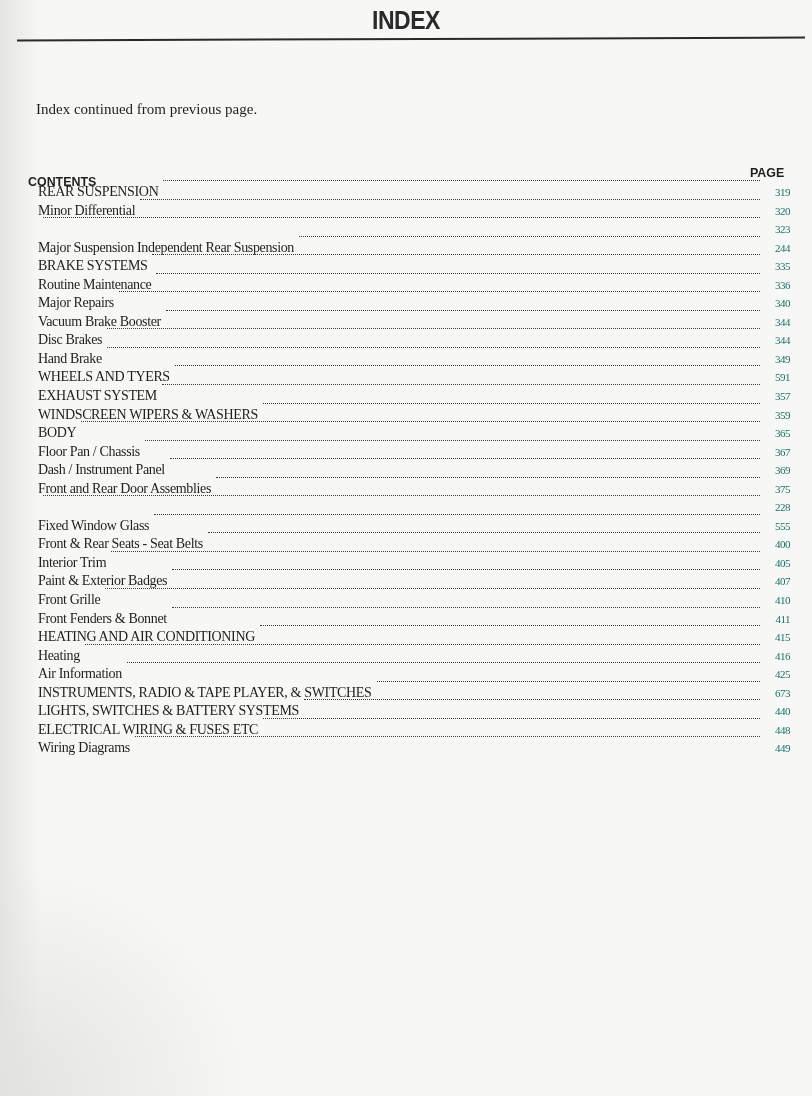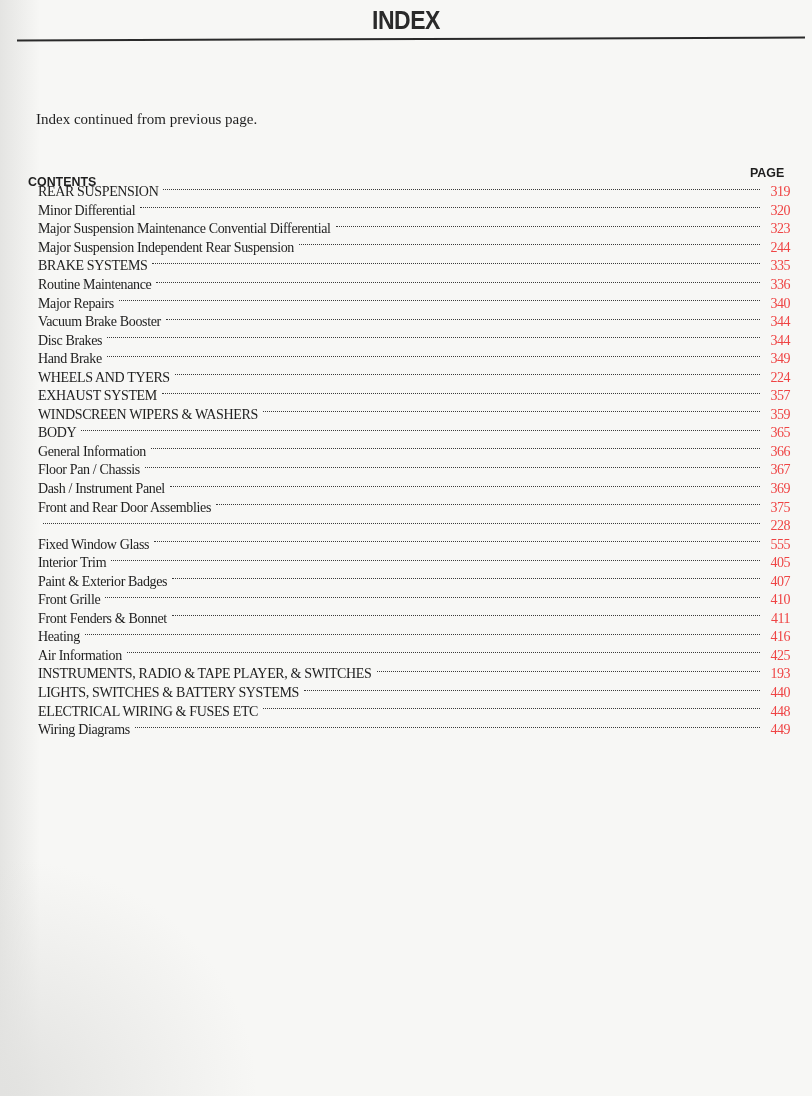--- a/index.html
+++ b/index.html
@@ -47,21 +47,21 @@
       position: absolute;
       top: 38px;
       left: 17px;
       width: 788px;
       height: 2px;
       background: #2a2a2a;
       transform: rotate(-0.2deg);
     }
     .intro {
       position: absolute;
-      top: 111px;
+      top: 101px;
       left: 36px;
       font-size: 15px;
       color: #1e1e1e;
     }
     .contents-heading {
       position: absolute;
       top: 174px;
       left: 28px;
       font-family: "Liberation Sans", sans-serif;
       font-weight: bold;
@@ -85,21 +85,21 @@
       position: absolute;
       top: 183px;
       left: 38px;
       width: 752px;
       margin: 0;
       padding: 0;
       list-style: none;
     }
     .toc-row {
       display: flex;
-      align-items: center;
+      align-items: flex-start;
       height: 18.55px;
       font-size: 14px;
       line-height: 18px;
       white-space: nowrap;
     }
     .toc-label {
       flex: 0 0 auto;
       letter-spacing: -0.35px;
       color: #1e1e1e;
     }
@@ -107,23 +107,23 @@
       flex: 1 1 auto;
       margin: 0 4px 0 5px;
       border-bottom: 1.5px dotted #3a3a3a;
       height: 0;
       position: relative;
       top: -3px;
     }
     .toc-page {
       flex: 0 0 26px;
       text-align: right;
-      font-size: 14px;
+      font-size: 11px;
       letter-spacing: -0.5px;
-      color: #ef4444;
+      color: #0f766e;
     }
   </style>
 </head>
 <body>
 
 <div class="page-shadow"></div>
 <div class="bottom-shadow"></div>
 
 <div class="title">INDEX</div>
 <div class="title-rule"></div>
@@ -138,21 +138,20 @@
     <span class="toc-label">REAR SUSPENSION</span>
     <span class="toc-leader"></span>
     <span class="toc-page">319</span>
   </li>
     <li class="toc-row">
     <span class="toc-label">Minor Differential</span>
     <span class="toc-leader"></span>
     <span class="toc-page">320</span>
   </li>
     <li class="toc-row">
-    <span class="toc-label">Major Suspension Maintenance Convential Differential</span>
     <span class="toc-leader"></span>
     <span class="toc-page">323</span>
   </li>
     <li class="toc-row">
     <span class="toc-label">Major Suspension Independent Rear Suspension</span>
     <span class="toc-leader"></span>
     <span class="toc-page">244</span>
   </li>
     <li class="toc-row">
     <span class="toc-label">BRAKE SYSTEMS</span>
@@ -180,43 +179,38 @@
     <span class="toc-page">344</span>
   </li>
     <li class="toc-row">
     <span class="toc-label">Hand Brake</span>
     <span class="toc-leader"></span>
     <span class="toc-page">349</span>
   </li>
     <li class="toc-row">
     <span class="toc-label">WHEELS AND TYERS</span>
     <span class="toc-leader"></span>
-    <span class="toc-page">224</span>
+    <span class="toc-page">591</span>
   </li>
     <li class="toc-row">
     <span class="toc-label">EXHAUST SYSTEM</span>
     <span class="toc-leader"></span>
     <span class="toc-page">357</span>
   </li>
     <li class="toc-row">
     <span class="toc-label">WINDSCREEN WIPERS &amp; WASHERS</span>
     <span class="toc-leader"></span>
     <span class="toc-page">359</span>
   </li>
     <li class="toc-row">
     <span class="toc-label">BODY</span>
     <span class="toc-leader"></span>
     <span class="toc-page">365</span>
   </li>
     <li class="toc-row">
-    <span class="toc-label">General Information</span>
-    <span class="toc-leader"></span>
-    <span class="toc-page">366</span>
-  </li>
-    <li class="toc-row">
     <span class="toc-label">Floor Pan / Chassis</span>
     <span class="toc-leader"></span>
     <span class="toc-page">367</span>
   </li>
     <li class="toc-row">
     <span class="toc-label">Dash / Instrument Panel</span>
     <span class="toc-leader"></span>
     <span class="toc-page">369</span>
   </li>
     <li class="toc-row">
@@ -227,53 +221,63 @@
     <li class="toc-row">
     <span class="toc-leader"></span>
     <span class="toc-page">228</span>
   </li>
     <li class="toc-row">
     <span class="toc-label">Fixed Window Glass</span>
     <span class="toc-leader"></span>
     <span class="toc-page">555</span>
   </li>
     <li class="toc-row">
+    <span class="toc-label">Front &amp; Rear Seats - Seat Belts</span>
+    <span class="toc-leader"></span>
+    <span class="toc-page">400</span>
+  </li>
+    <li class="toc-row">
     <span class="toc-label">Interior Trim</span>
     <span class="toc-leader"></span>
     <span class="toc-page">405</span>
   </li>
     <li class="toc-row">
     <span class="toc-label">Paint &amp; Exterior Badges</span>
     <span class="toc-leader"></span>
     <span class="toc-page">407</span>
   </li>
     <li class="toc-row">
     <span class="toc-label">Front Grille</span>
     <span class="toc-leader"></span>
     <span class="toc-page">410</span>
   </li>
     <li class="toc-row">
     <span class="toc-label">Front Fenders &amp; Bonnet</span>
     <span class="toc-leader"></span>
     <span class="toc-page">411</span>
   </li>
     <li class="toc-row">
+    <span class="toc-label">HEATING AND AIR CONDITIONING</span>
+    <span class="toc-leader"></span>
+    <span class="toc-page">415</span>
+  </li>
+    <li class="toc-row">
     <span class="toc-label">Heating</span>
     <span class="toc-leader"></span>
     <span class="toc-page">416</span>
   </li>
     <li class="toc-row">
     <span class="toc-label">Air Information</span>
     <span class="toc-leader"></span>
     <span class="toc-page">425</span>
   </li>
     <li class="toc-row">
     <span class="toc-label">INSTRUMENTS, RADIO &amp; TAPE PLAYER, &amp; SWITCHES</span>
     <span class="toc-leader"></span>
-    <span class="toc-page">193</span>
+    <span class="toc-page">673</span>
   </li>
     <li class="toc-row">
     <span class="toc-label">LIGHTS, SWITCHES &amp; BATTERY SYSTEMS</span>
     <span class="toc-leader"></span>
     <span class="toc-page">440</span>
   </li>
     <li class="toc-row">
     <span class="toc-label">ELECTRICAL WIRING &amp; FUSES ETC</span>
     <span class="toc-leader"></span>
     <span class="toc-page">448</span>

